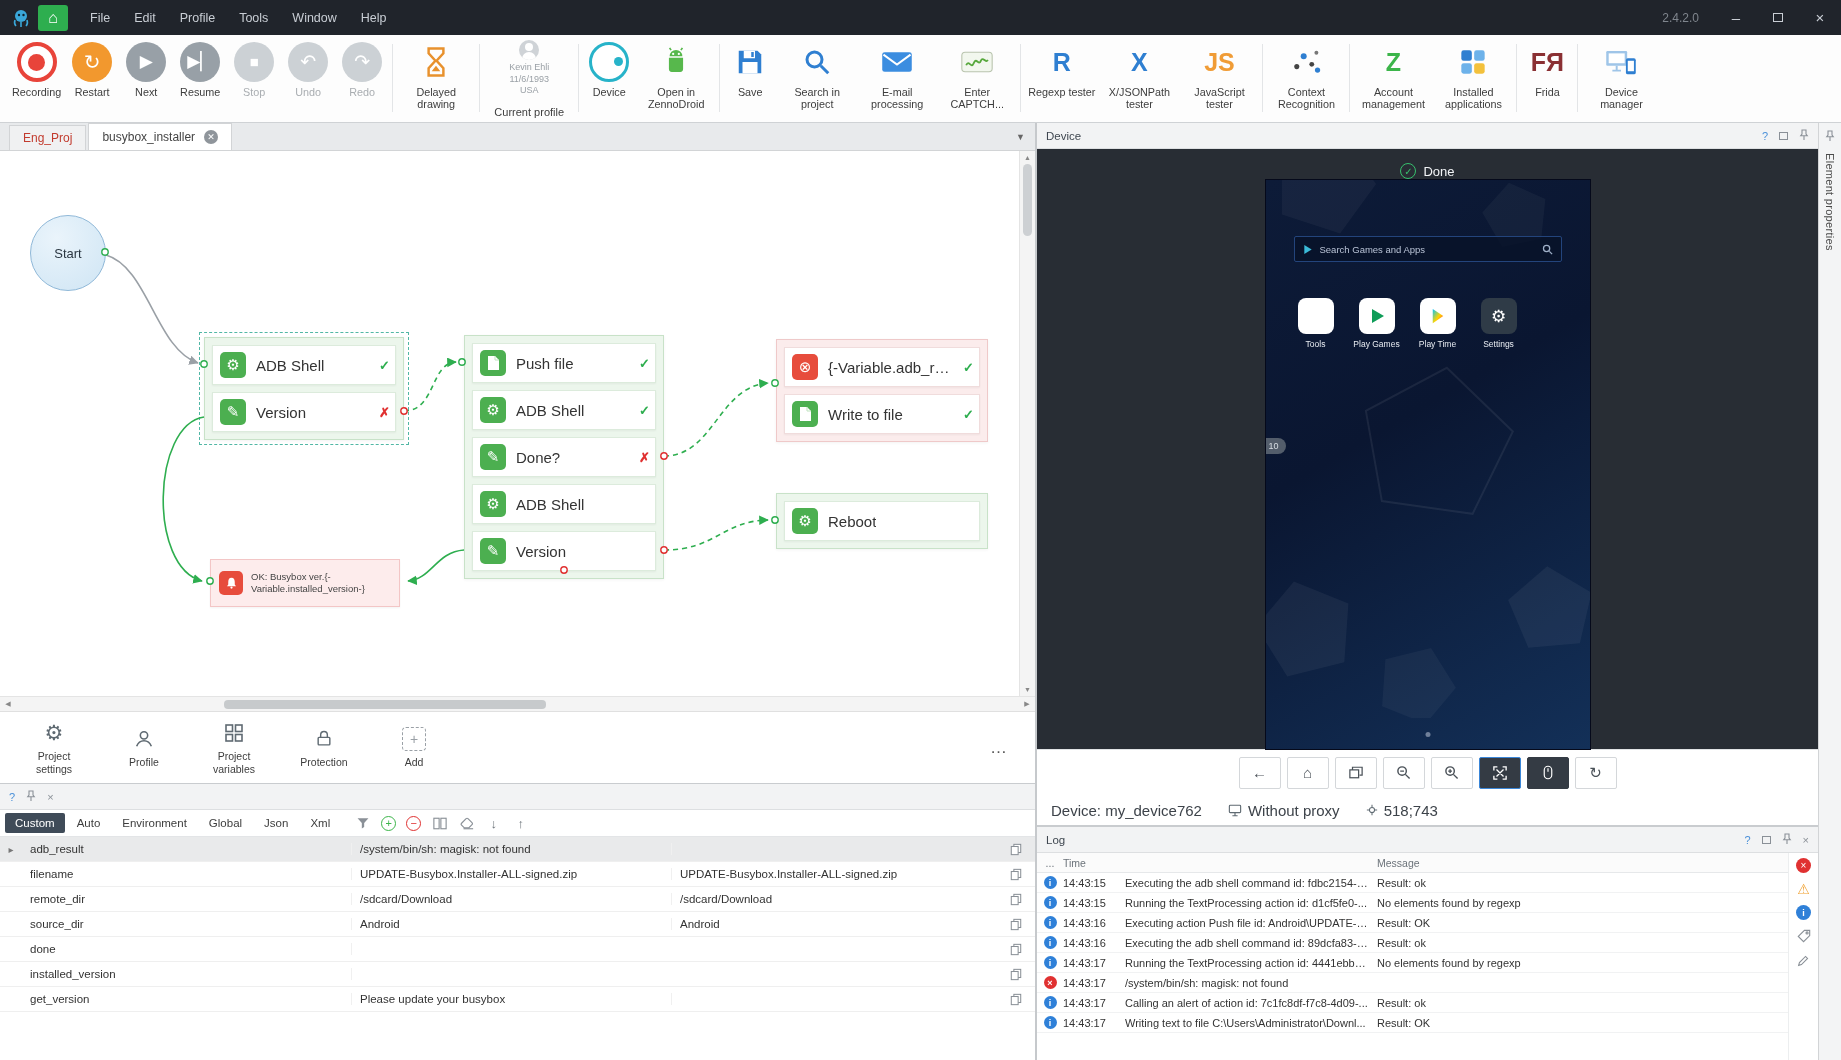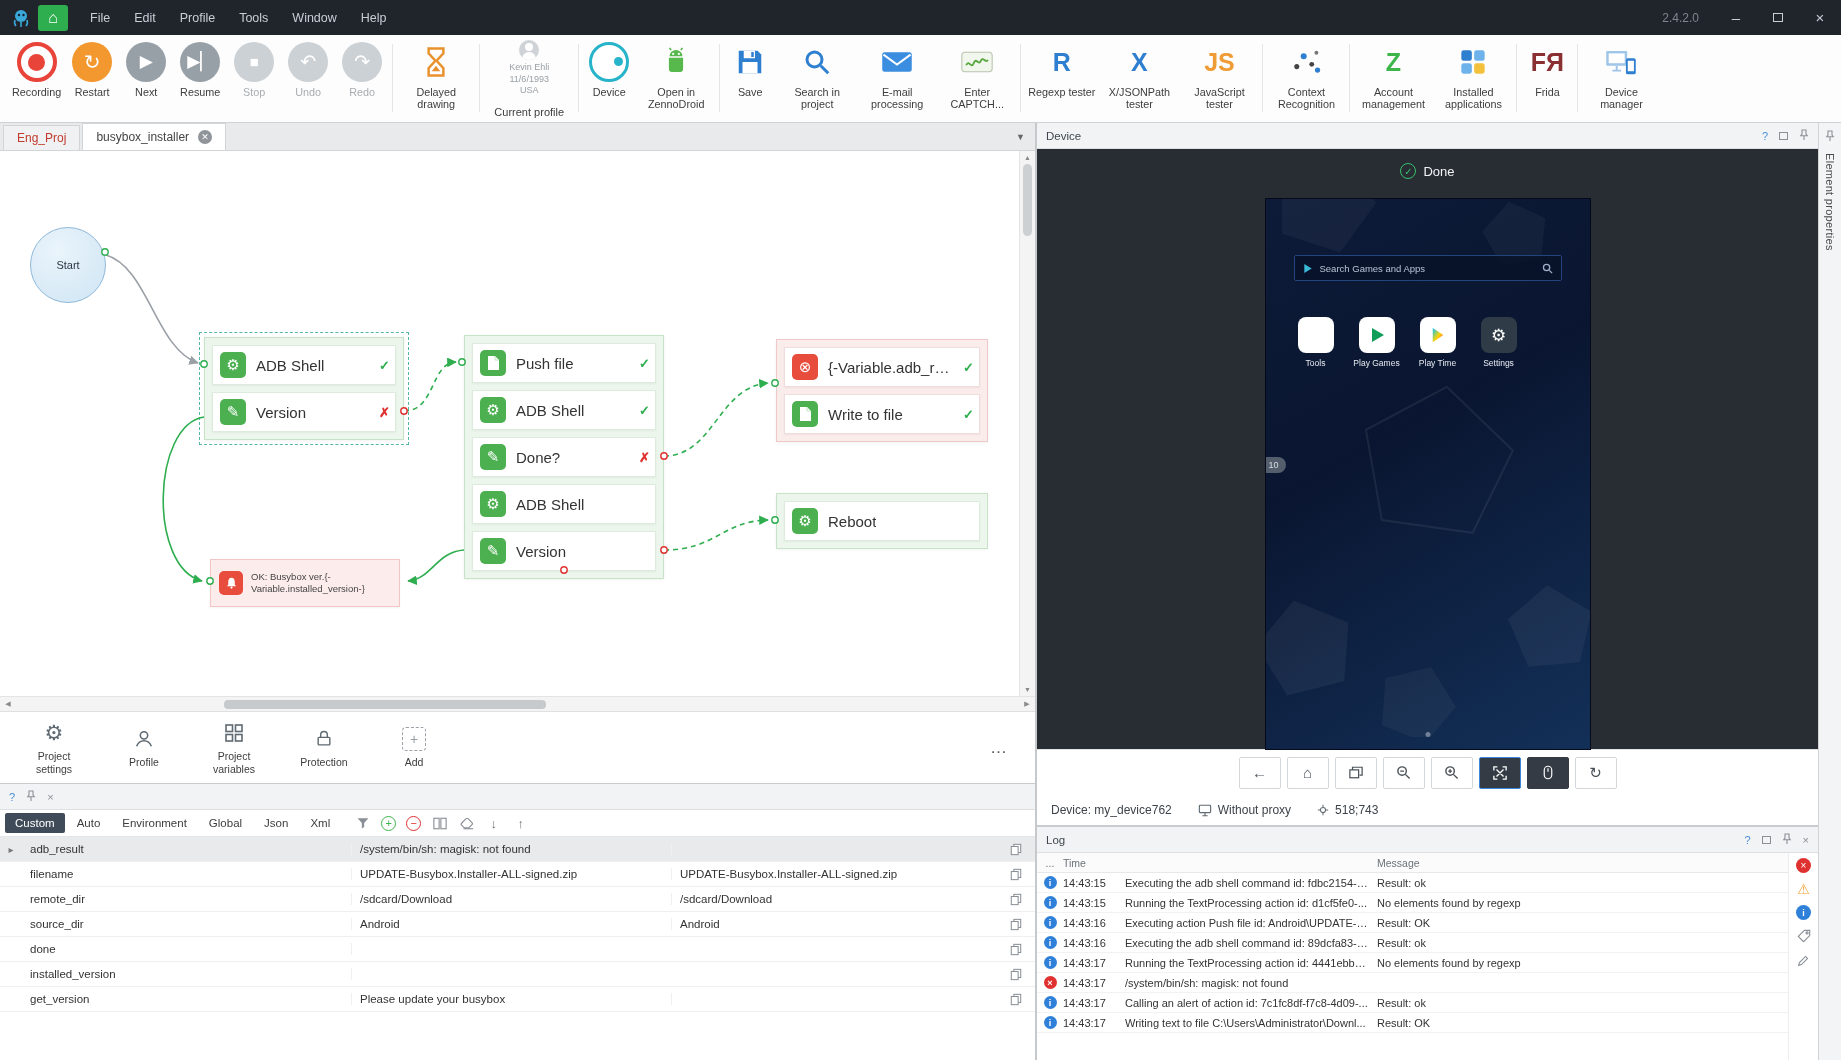--- a/index.html
+++ b/index.html
@@ -40,39 +40,39 @@
 .avatar::after{content:"";position:absolute;left:3px;top:12px;width:14px;height:9px;border-radius:7px 7px 0 0;background:#fff}
 
 
 .main{display:flex;height:937px}
 .left-pane{width:1037px;display:flex;flex-direction:column;background:#fff;border-right:2px solid #c6c9cc}
 .right-pane{flex:1;display:flex;flex-direction:column;background:#e9ebed;min-width:0}
 .estrip{width:23px;border-left:1px solid #d2d4d6;background:#f3f4f5;display:flex;flex-direction:column;align-items:center;padding-top:7px;gap:8px}
 .estrip .vlabel{writing-mode:vertical-rl;font-size:11px;color:#4a4a4a;letter-spacing:.3px}
 
 
-.tabbar{height:28px;background:#e8eaec;display:flex;align-items:flex-end;border-bottom:1px solid #d2d4d6;padding-left:3px}
+.tabbar{height:28px;background:#e8eaec;display:flex;align-items:flex-end;border-bottom:1px solid #d2d4d6;padding-left:9px}
 .tab{height:25px;display:flex;align-items:center;padding:0 13px;font-size:12px;background:#f0f1f2;border:1px solid #d2d4d6;border-bottom:none;margin-right:2px;color:#444}
 .tab.active{background:#fff;height:27px}
 .tab.modified{color:#c23b2e}
 .tab-close{width:14px;height:14px;border-radius:50%;background:#8f959b;color:#fff;font-size:9px;display:flex;align-items:center;justify-content:center;margin-left:9px}
 .tab-dd{margin-left:auto;margin-right:10px;color:#666;font-size:9px;align-self:center}
 
 
 .canvas-wrap{height:545px;display:flex}
 .canvas{position:relative;flex:1;background:#fff;overflow:hidden}
 .vscroll{width:16px;background:#f4f4f4;border-left:1px solid #e4e4e4;display:flex;flex-direction:column;align-items:center;font-size:7px;color:#888;padding:3px 0}
 .vtrack{flex:1;position:relative;width:100%}
 .vthumb{position:absolute;top:3px;left:3px;width:9px;height:72px;background:#cdd0d3;border-radius:5px}
 .hscroll{height:15px;background:#f4f4f4;border-top:1px solid #e4e4e4;display:flex;align-items:center;font-size:7px;color:#888}
 .hsbtn{width:16px;text-align:center}
 .htrack{flex:1;position:relative;height:100%}
 .hthumb{position:absolute;left:208px;top:3px;width:322px;height:9px;background:#c7cacc;border-radius:4px}
 
-.start{position:absolute;left:30px;top:76px;width:76px;height:76px;border-radius:50%;background:radial-gradient(circle at 35% 30%,#eaf4fb,#cfe5f4);border:1px solid #8fb8d8;display:flex;align-items:center;justify-content:center;font-size:11px;color:#2b3742;z-index:1}
+.start{position:absolute;left:30px;top:64px;width:76px;height:76px;border-radius:50%;background:radial-gradient(circle at 35% 30%,#eaf4fb,#cfe5f4);border:1px solid #8fb8d8;display:flex;align-items:center;justify-content:center;font-size:13px;color:#2b3742;z-index:1}
 .group{position:absolute;border:1px solid #c8e2c8;background:#ecf6ec;padding:7px;z-index:1;box-shadow:0 1px 3px rgba(0,0,0,.05)}
 .group.red{border-color:#efc9c9;background:#fbecec}
 .g1{left:204px;top:186px;width:200px;outline:1.5px dashed #52b7a5;outline-offset:4px}
 .g2{left:464px;top:184px;width:200px}
 .g3{left:776px;top:188px;width:212px}
 .g4{left:776px;top:342px;width:212px}
 .node{position:relative;display:flex;align-items:center;background:#fff;border:1px solid #dcebdc;height:40px;margin-bottom:7px;padding:0 22px 0 7px;gap:10px;box-shadow:0 1px 2px rgba(0,0,0,.05)}
 .group.red .node{border-color:#f0dcdc}
 .node:last-child{margin-bottom:0}
 .node-icon{width:26px;height:26px;border-radius:5px;display:flex;align-items:center;justify-content:center;color:#fff;font-size:15px;flex:none}
@@ -122,38 +122,38 @@
 .c-copy{width:38px;display:flex;justify-content:center;flex:none}
 .vg-head .c-name,.vg-head .c-val,.vg-head .c-def{border-right:1px solid #e9e9e9}
 .marker{visibility:hidden}
 .vg-row.selected .marker{visibility:visible}
 
 
 .device-panel{height:704px;display:flex;flex-direction:column;border-bottom:2px solid #c9cccf;background:#fff}
 .device-stage{flex:1;background:#282d34;display:flex;flex-direction:column;align-items:center;min-height:0}
 .done-row{margin-top:14px;display:flex;align-items:center;gap:7px;color:#f2f4f6;font-size:13px}
 .done-check{width:16px;height:16px;border-radius:50%;border:1.5px solid #37c06d;color:#37c06d;font-size:10px;display:flex;align-items:center;justify-content:center}
-.phone{position:relative;width:324px;height:578px;margin-top:20px;background:linear-gradient(150deg,#0d1b38 0%,#0a1631 42%,#133058 100%);overflow:hidden;box-shadow:0 0 0 1px #05091a}
+.phone{position:relative;width:324px;height:578px;margin-top:1px;background:linear-gradient(150deg,#0d1b38 0%,#0a1631 42%,#133058 100%);overflow:hidden;box-shadow:0 0 0 1px #05091a}
 .psearch{position:absolute;left:28px;right:28px;top:56px;height:26px;background:rgba(8,18,40,.78);border:1px solid #23447c;display:flex;align-items:center;padding:0 8px;gap:7px;border-radius:2px}
 .psearch .txt{flex:1;color:#b9c3d6;font-size:9.5px}
 .apps{position:absolute;left:24px;top:118px;display:flex;gap:9px}
 .app{width:52px;display:flex;flex-direction:column;align-items:center;gap:5px}
 .app .alabel{font-size:8.5px;color:#e8ecf2}
 .tile{width:36px;height:36px;border-radius:8px;display:flex;align-items:center;justify-content:center;overflow:hidden}
 .tile.tools{background:#fff;padding:6px;display:grid;grid-template-columns:1fr 1fr;gap:3px}
 .tile.tools span{border-radius:2px}
 .tile.white{background:#fff}
 .tile.settings{background:#2f3b47;color:#fff;font-size:17px}
 .badge10{position:absolute;left:-2px;top:258px;background:#5a6470;color:#e8ecf2;font-size:9px;padding:3px 7px 3px 5px;border-radius:0 9px 9px 0;opacity:.92}
 .homedot{position:absolute;left:50%;bottom:12px;width:5px;height:5px;border-radius:50%;background:#70809a;transform:translateX(-50%)}
 .device-controls{height:46px;background:#fff;display:flex;align-items:center;justify-content:center;gap:6px;border-top:1px solid #e1e3e5;flex:none}
 .dbtn{width:42px;height:32px;border:1px solid #d4d7da;background:#fff;display:flex;align-items:center;justify-content:center;color:#4a5158;font-size:15px;border-radius:2px}
 .dbtn.dark{background:#343b44;color:#fff;border-color:#343b44}
 .dbtn.selected{border:1.5px solid #3a86d8}
-.device-status{height:30px;display:flex;align-items:center;gap:26px;padding-left:14px;font-size:12px;color:#3d434a;background:#fff;flex:none}
+.device-status{height:30px;display:flex;align-items:center;gap:26px;padding-left:14px;font-size:15px;color:#3d434a;background:#fff;flex:none}
 .ds-item{display:flex;align-items:center;gap:6px}
 
 
 .log-panel{flex:1;display:flex;flex-direction:column;background:#fff;min-height:0}
 .log-body{flex:1;display:flex;min-height:0}
 .log-table{flex:1;display:flex;flex-direction:column;min-width:0}
 .log-head{display:flex;height:20px;border-bottom:1px solid #e6e8ea;font-size:10.5px;color:#6c737a;background:#fbfbfb;align-items:center;flex:none}
 .log-row{display:flex;height:20px;align-items:center;border-bottom:1px solid #f1f2f3;font-size:11px;color:#333}
 .lc-icon{width:26px;display:flex;justify-content:center;flex:none}
 .lc-time{width:62px;flex:none}

